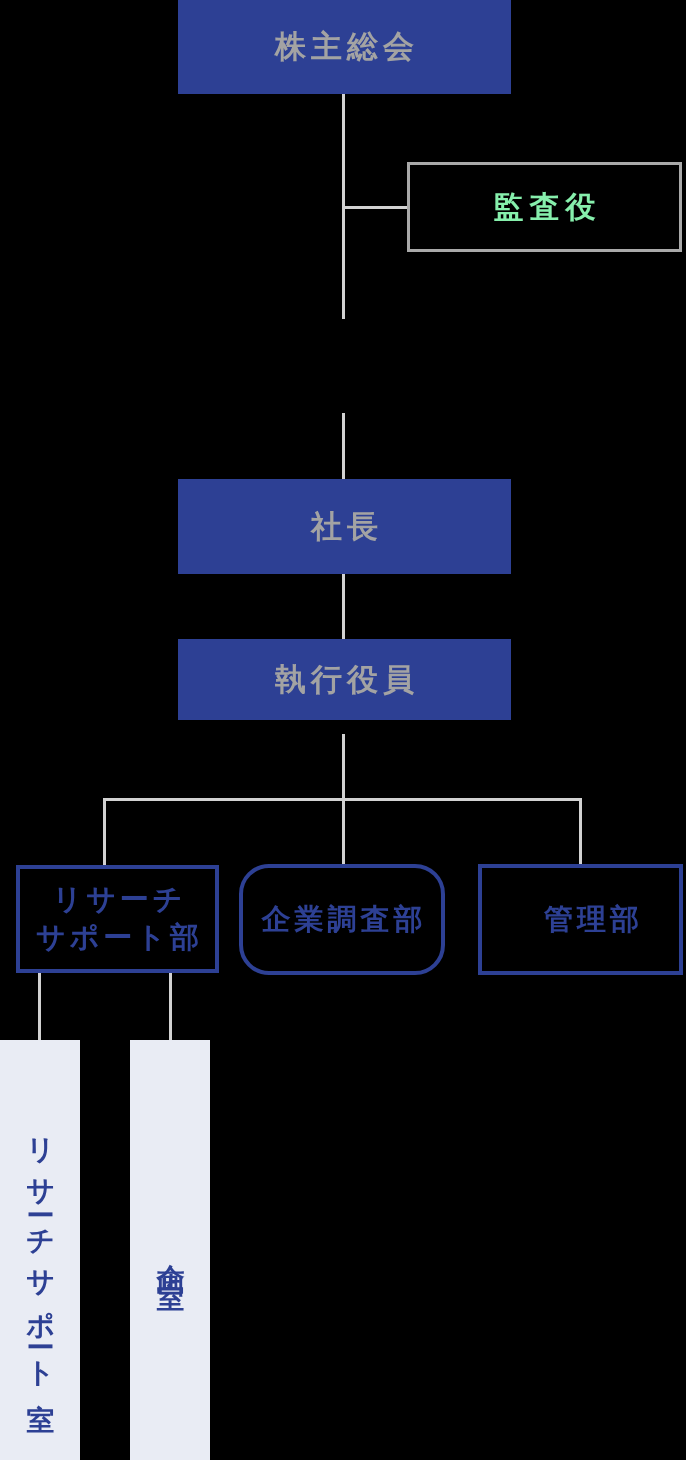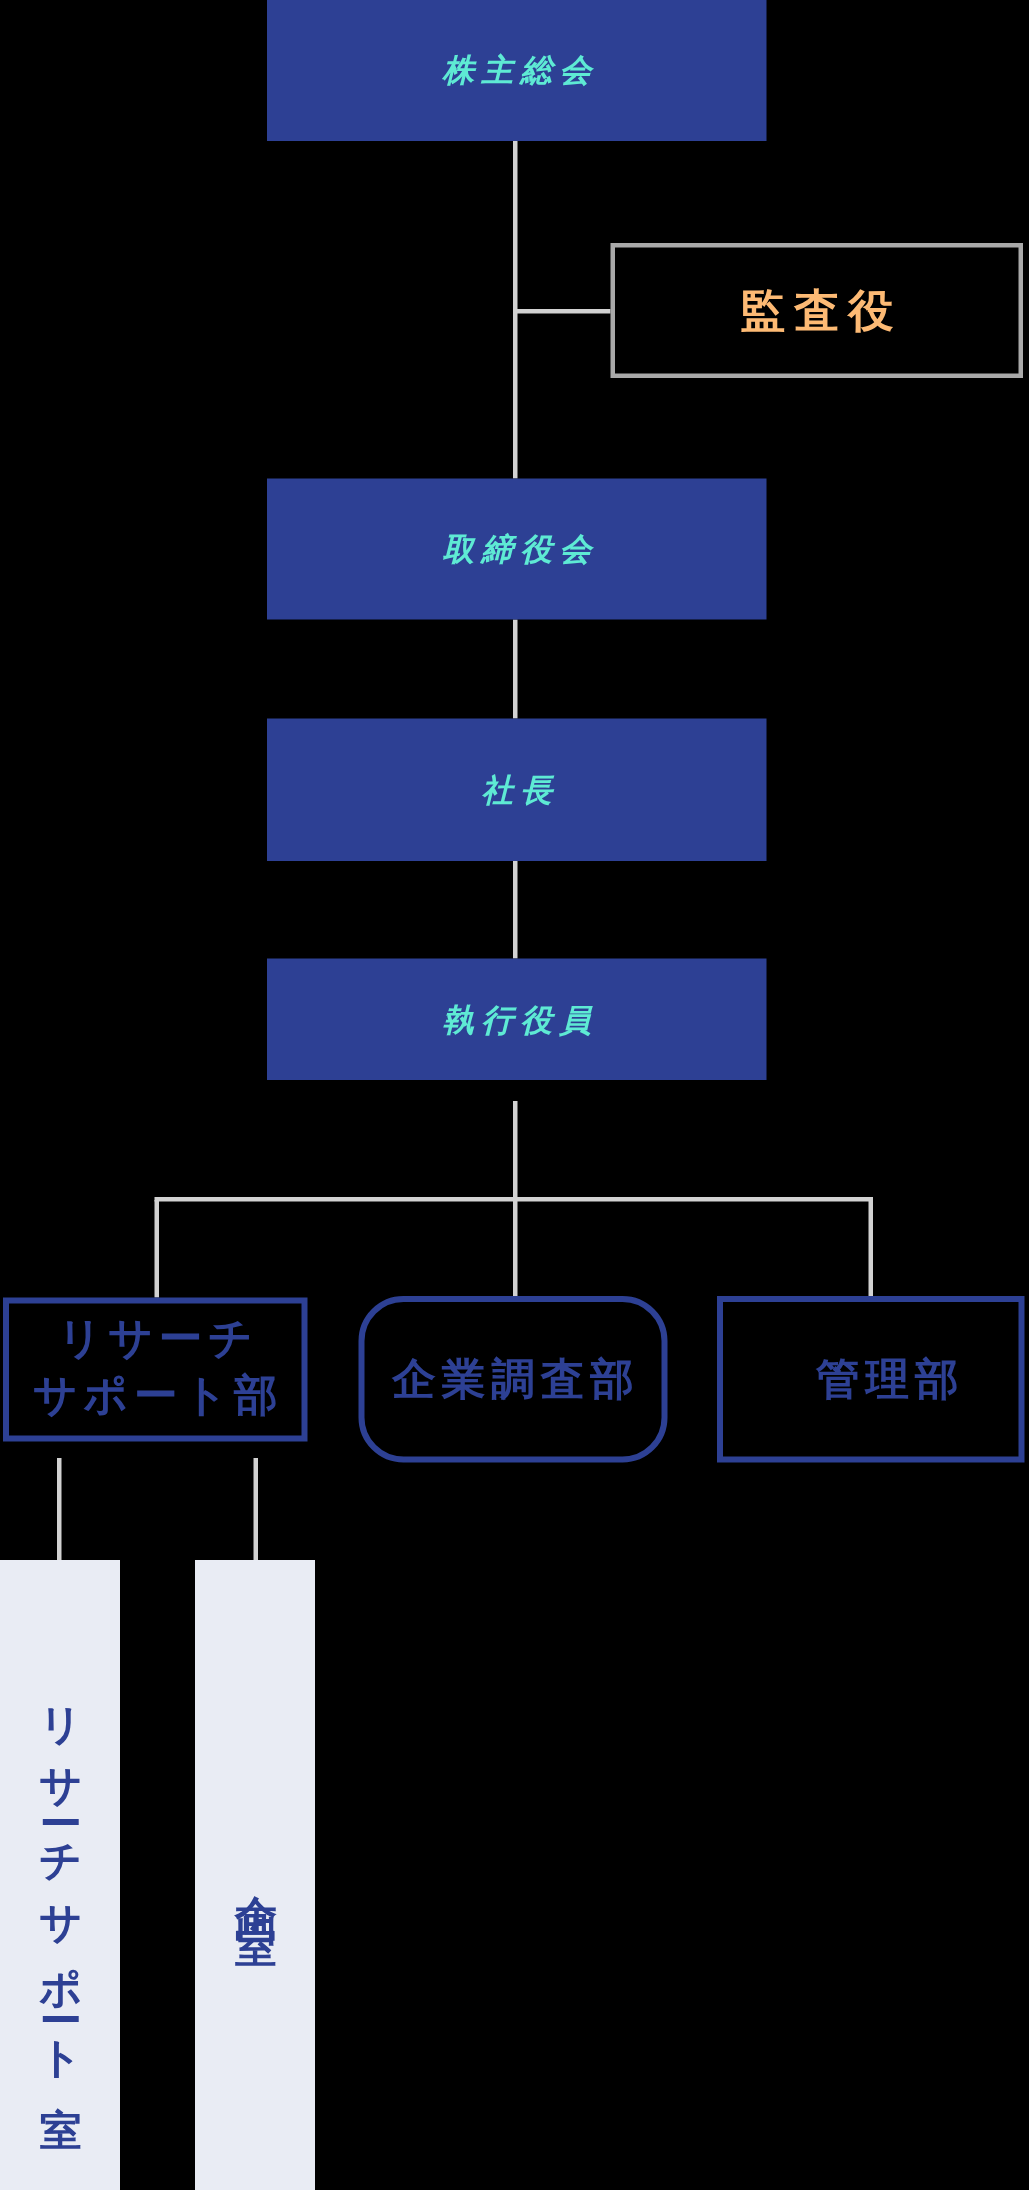--- a/index.html
+++ b/index.html
@@ -18,37 +18,36 @@
   .node {
     position: absolute;
     display: flex;
     align-items: center;
     justify-content: center;
     text-align: center;
     font-weight: bold;
   }
   .node.filled {
     background: #2d4094;
-    color: #5eead4;
-    font-size: 21px;
+    color: #a3a3a3;
+    font-size: 31px;
     letter-spacing: 5px;
     padding-left: 5px; 
-    font-style: italic;
   }
   .node.outline-blue {
     border: 4px solid #2d4094;
     color: #2d4094;
     background: transparent;
     font-size: 29px;
     letter-spacing: 4px;
     padding-left: 4px;
   }
   .node.outline-gray {
     border: 3px solid #a9a9a9;
-    color: #fdba74;
+    color: #86efac;
     background: transparent;
     font-size: 30px;
     letter-spacing: 6px;
     padding-left: 6px;
   }
   .multiline {
     white-space: pre-line;
     line-height: 1.3;
   }
   .conn {
@@ -94,33 +93,30 @@
   <div class="conn" style="left:169px; top:972px; width:3px; height:68px;"></div>
 
   <div class="node filled" style="left:178px; top:0px; width:333px; height:94px;">
     <span>株主総会</span>
   </div>
 
   <div class="node outline-gray" style="left:407px; top:162px; width:275px; height:90px;">
     <span>監査役</span>
   </div>
 
-  <div class="node filled" style="left:178px; top:319px; width:333px; height:94px;">
-    <span>取締役会</span>
-  </div>
 
   <div class="node filled" style="left:178px; top:479px; width:333px; height:95px;text-align:center;">
     <span>社長</span>
   </div>
 
   <div class="node filled" style="left:178px; top:639px; width:333px; height:81px;">
     <span>執行役員</span>
   </div>
 
-  <div class="node outline-blue" style="left:2px; top:865px; width:203px; height:96px;">
+  <div class="node outline-blue" style="left:16px; top:865px; width:203px; height:108px;">
     <span class="multiline">リサーチ
 サポート部</span>
   </div>
 
   <div class="node outline-blue" style="left:239px; top:864px; width:206px; height:111px;border-radius:30px;">
     <span>企業調査部</span>
   </div>
 
   <div class="node outline-blue" style="left:478px; top:864px; width:205px; height:111px;padding-left:26px;">
     <span>管理部</span>

